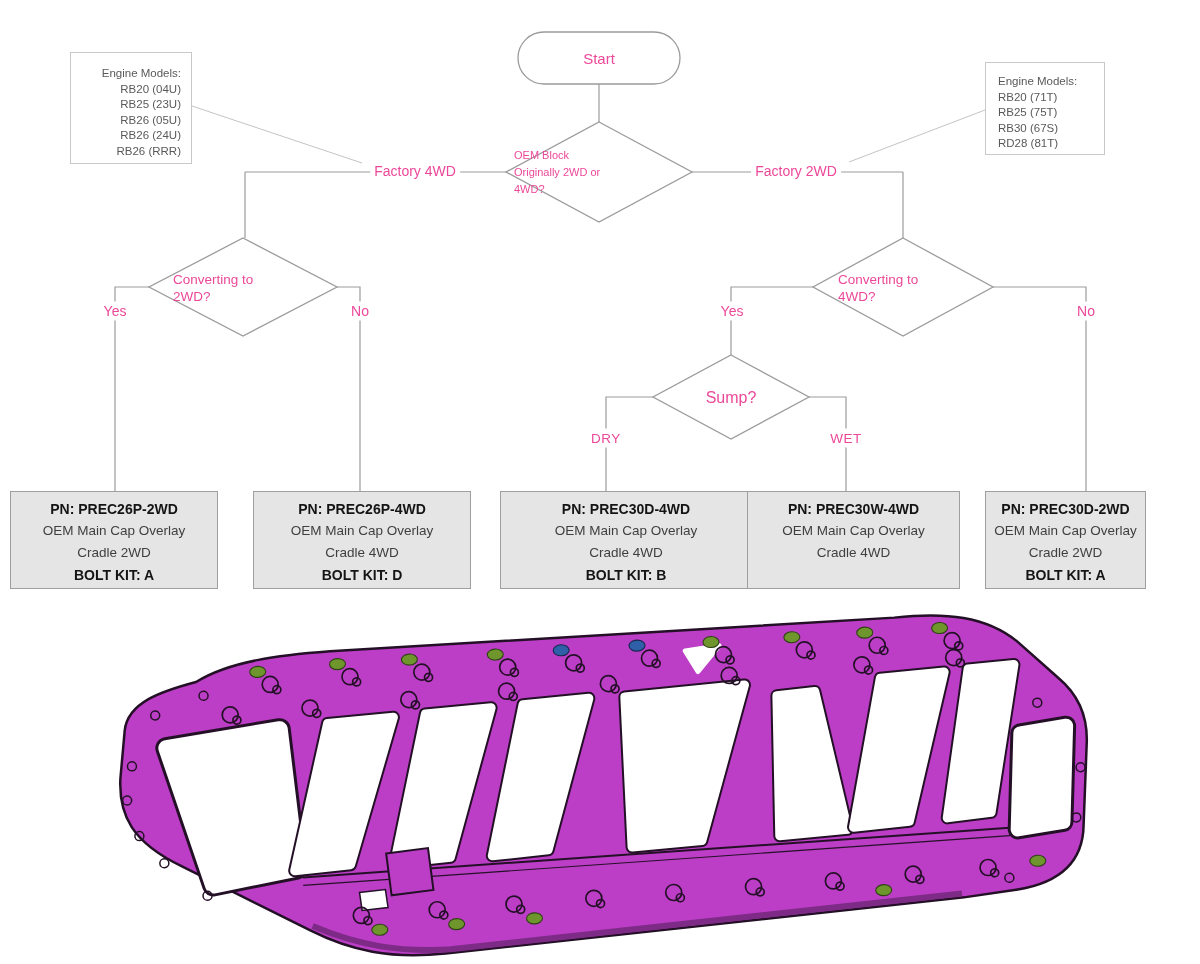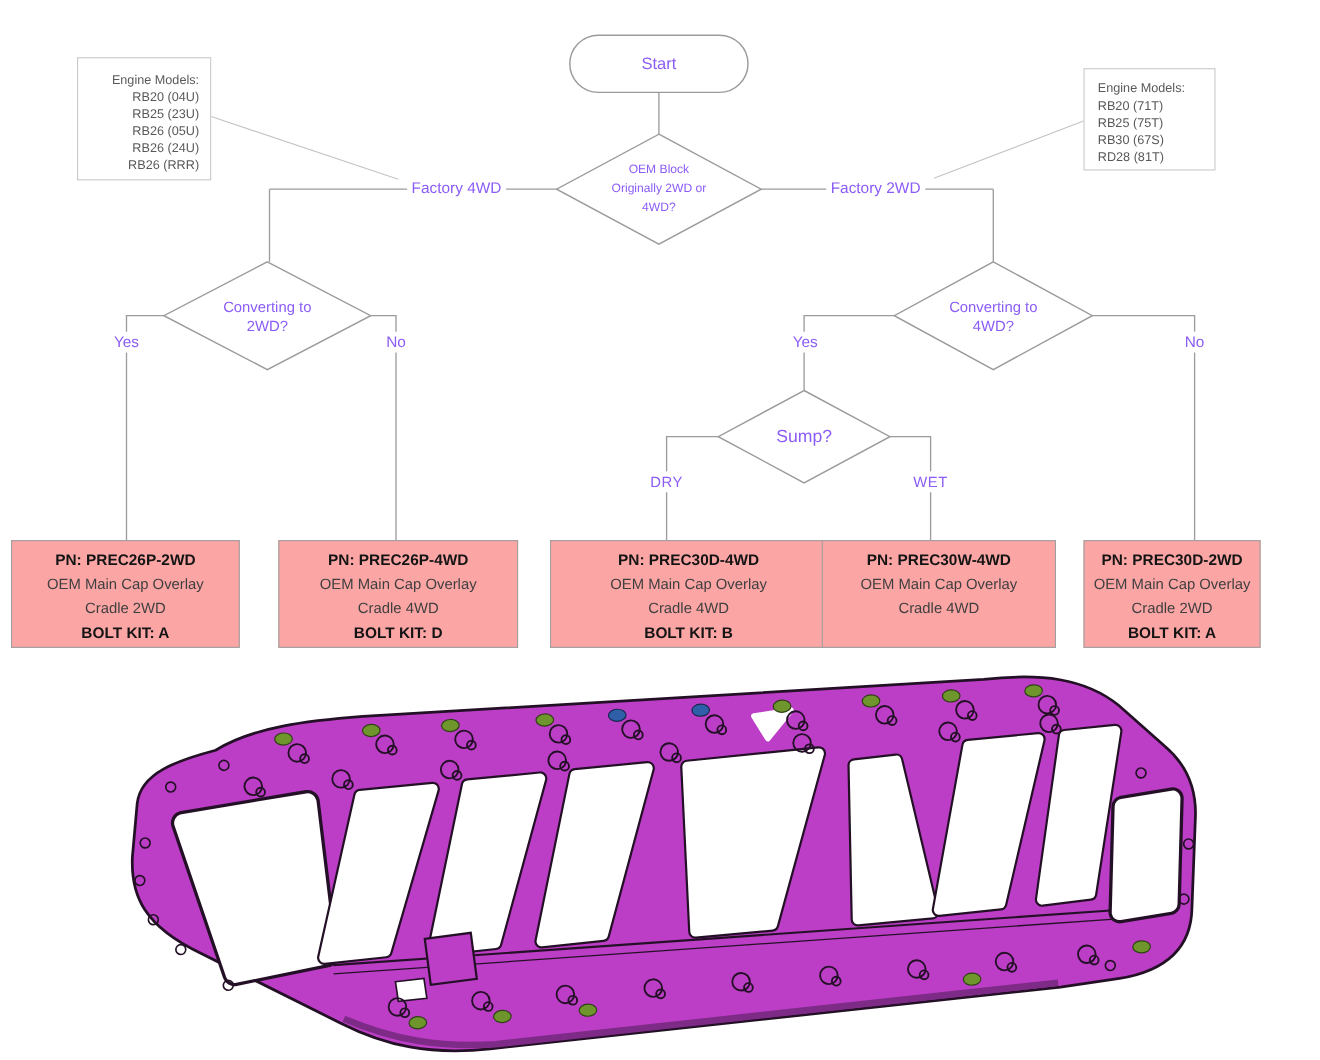--- a/index.html
+++ b/index.html
@@ -5,33 +5,33 @@
   html,body{margin:0;padding:0;background:#fff;}
   .canvas{position:relative;width:1200px;height:964px;background:#fff;overflow:hidden;
           font-family:"Liberation Sans",sans-serif;color:#3f3f3f;}
   svg.flow{position:absolute;left:0;top:0;width:1200px;height:600px;}
   svg.part{position:absolute;left:0;top:598px;width:1200px;height:364px;}
 
   .flow line, .flow polyline{stroke:#9b9b9b;stroke-width:1.2;fill:none;}
   .flow .leader{stroke:#c4c4c4;stroke-width:1;}
   .flow .shape{fill:#ffffff;stroke:#9b9b9b;stroke-width:1.3;}
 
-  .lbl{position:absolute;transform:translate(-50%,-50%);text-align:center;
-       font-size:14px;line-height:17px;white-space:nowrap;color:#8b5cf6;}
+  .lbl{position:absolute;transform:translate(-50%,-50%);text-align:left;
+       font-size:14px;line-height:17px;white-space:nowrap;color:#ec4899;}
   .lbl.onLine{background:#fff;padding:1px 4px;}
   .lbl.multi{white-space:normal;}
   .start-lbl{font-size:15px;}
   .small-caps{font-size:13.5px;letter-spacing:.5px;}
 
   .note{position:absolute;background:#fff;border:1px solid #c9c9c9;
         font-size:11.5px;line-height:15.5px;color:#595959;box-sizing:border-box;}
   .note.leftnote{left:70px;top:52px;width:122px;height:112px;padding:13px 10px 0 6px;text-align:right;}
   .note.rightnote{left:985px;top:62px;width:120px;height:93px;padding:11px 6px 0 12px;text-align:left;}
 
-  .outcome{position:absolute;top:491px;height:98px;background:#fca5a5;border:1px solid #9f9f9f;
+  .outcome{position:absolute;top:491px;height:98px;background:#e5e5e5;border:1px solid #9f9f9f;
            box-sizing:border-box;text-align:center;padding-top:6px;font-size:13.5px;line-height:22px;}
   .outcome .pn{font-weight:bold;font-size:14px;color:#141414;}
   .outcome .d{color:#3f3f3f;}
 
   
   .part .body{fill:var(--part-magenta);stroke:var(--part-outline);stroke-width:2.5;}
   .part .rim{fill:none;stroke:var(--part-outline);stroke-linejoin:round;}
   .part .cut{fill:#ffffff;stroke:#ffffff;stroke-linejoin:round;}
   .part .pline{stroke:var(--part-outline);fill:none;}
   .part .accent{stroke:var(--part-magenta-dark);fill:none;}

